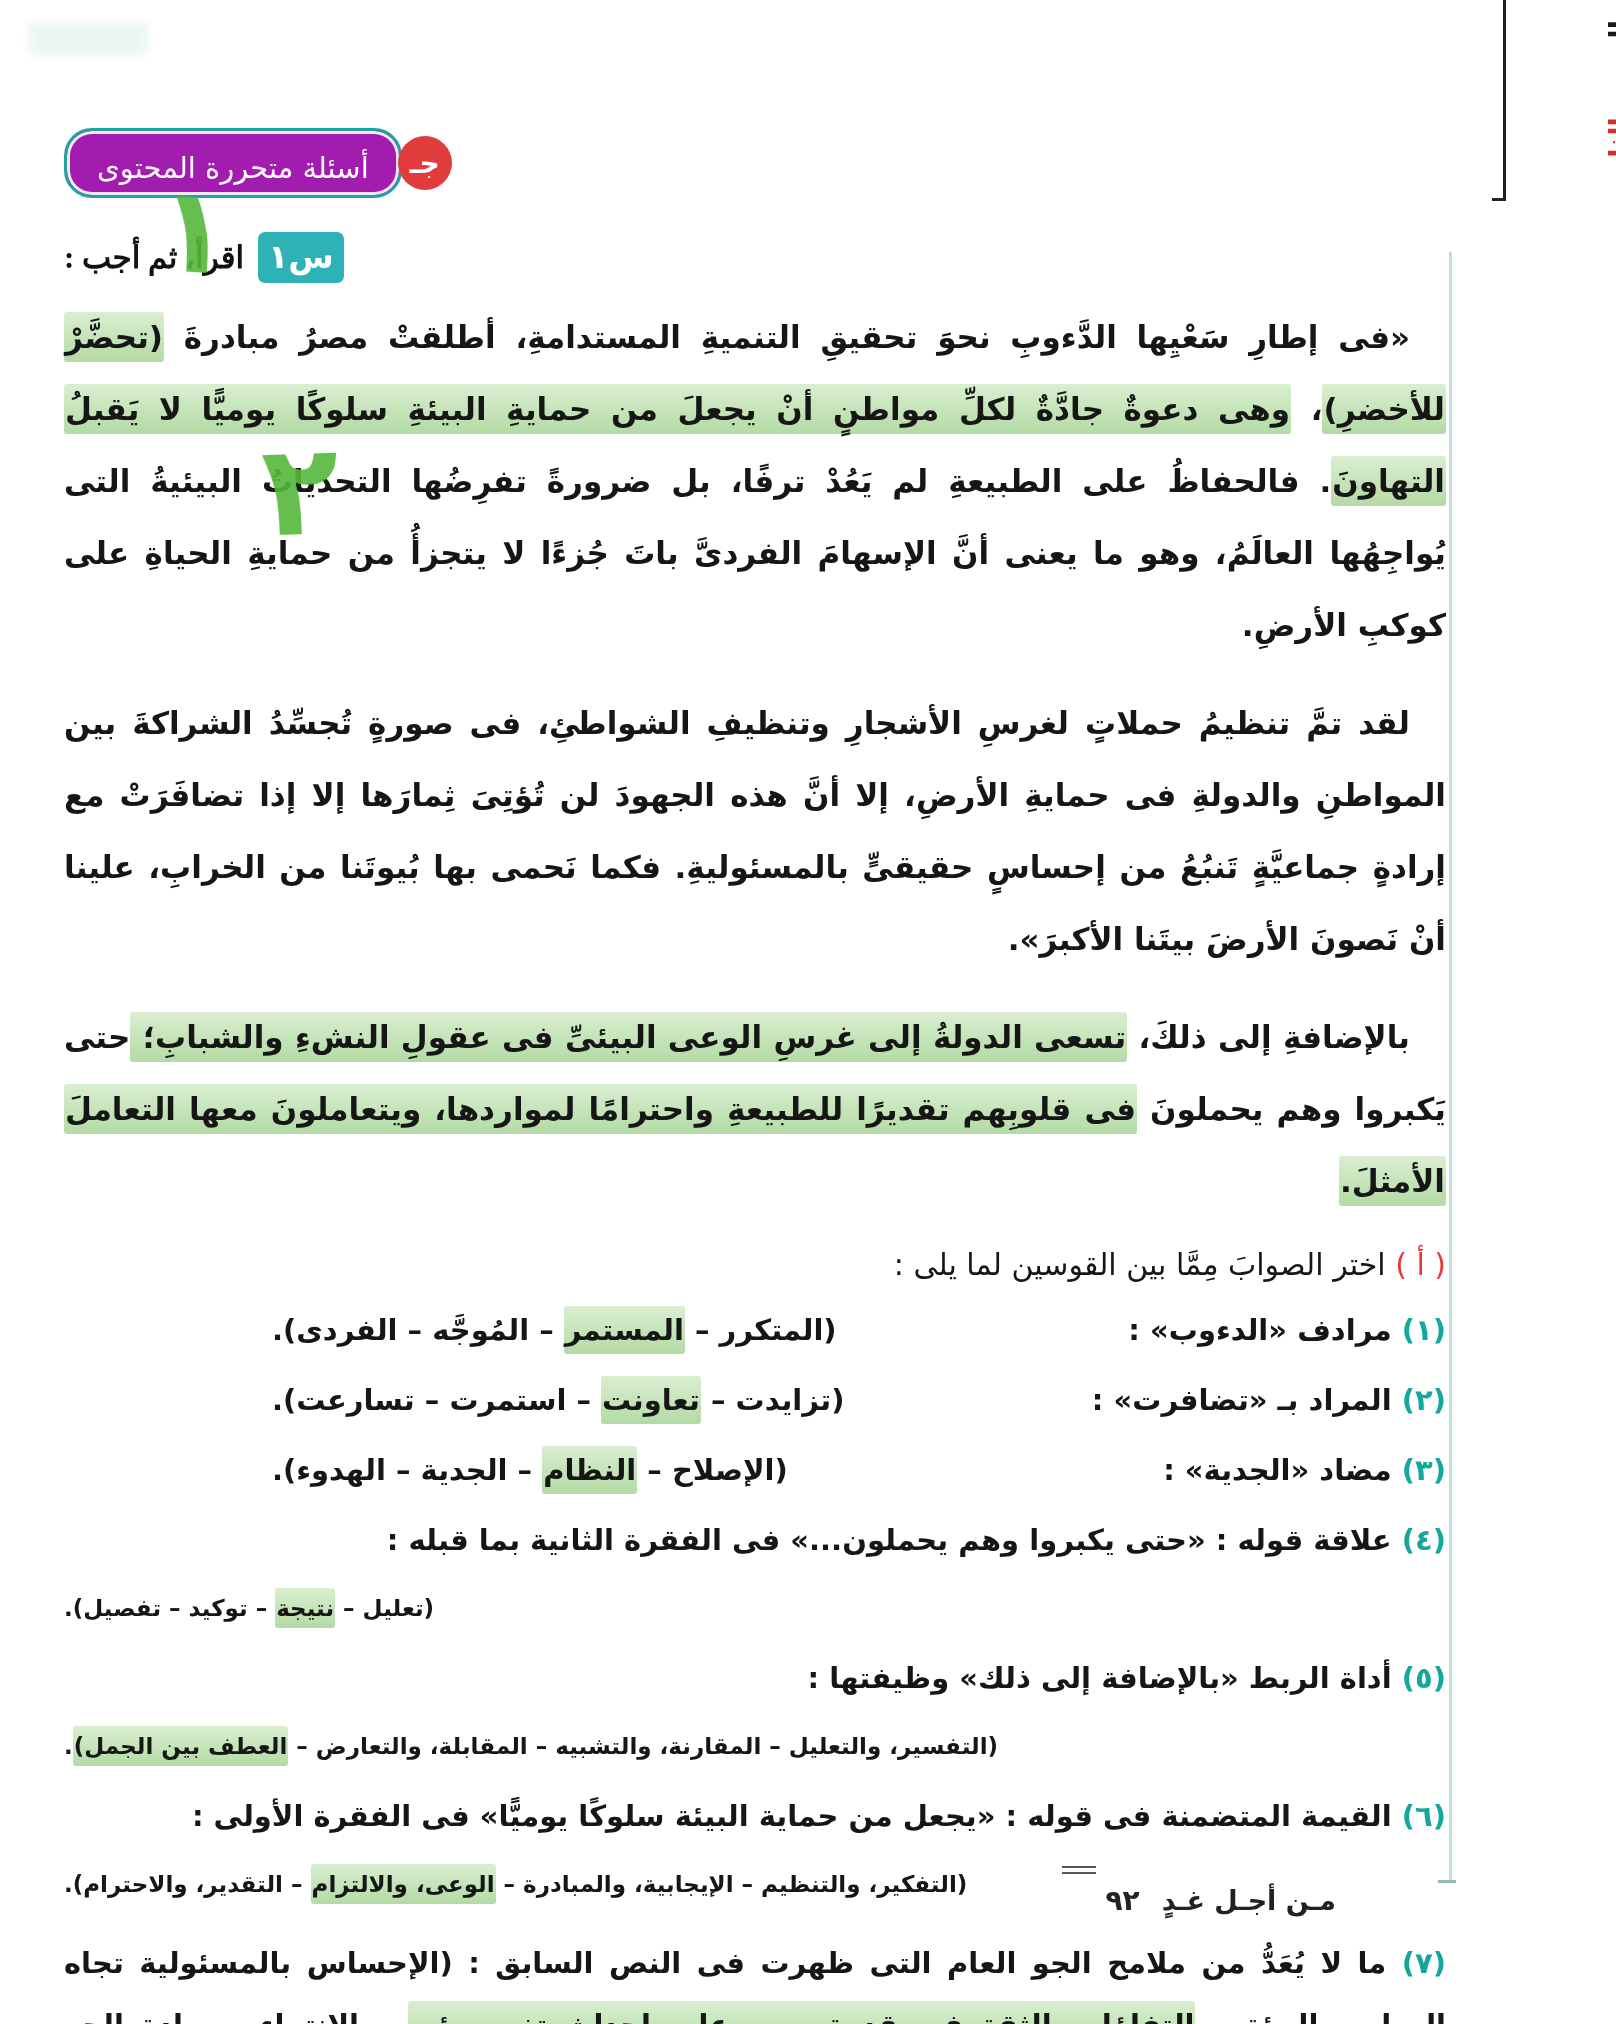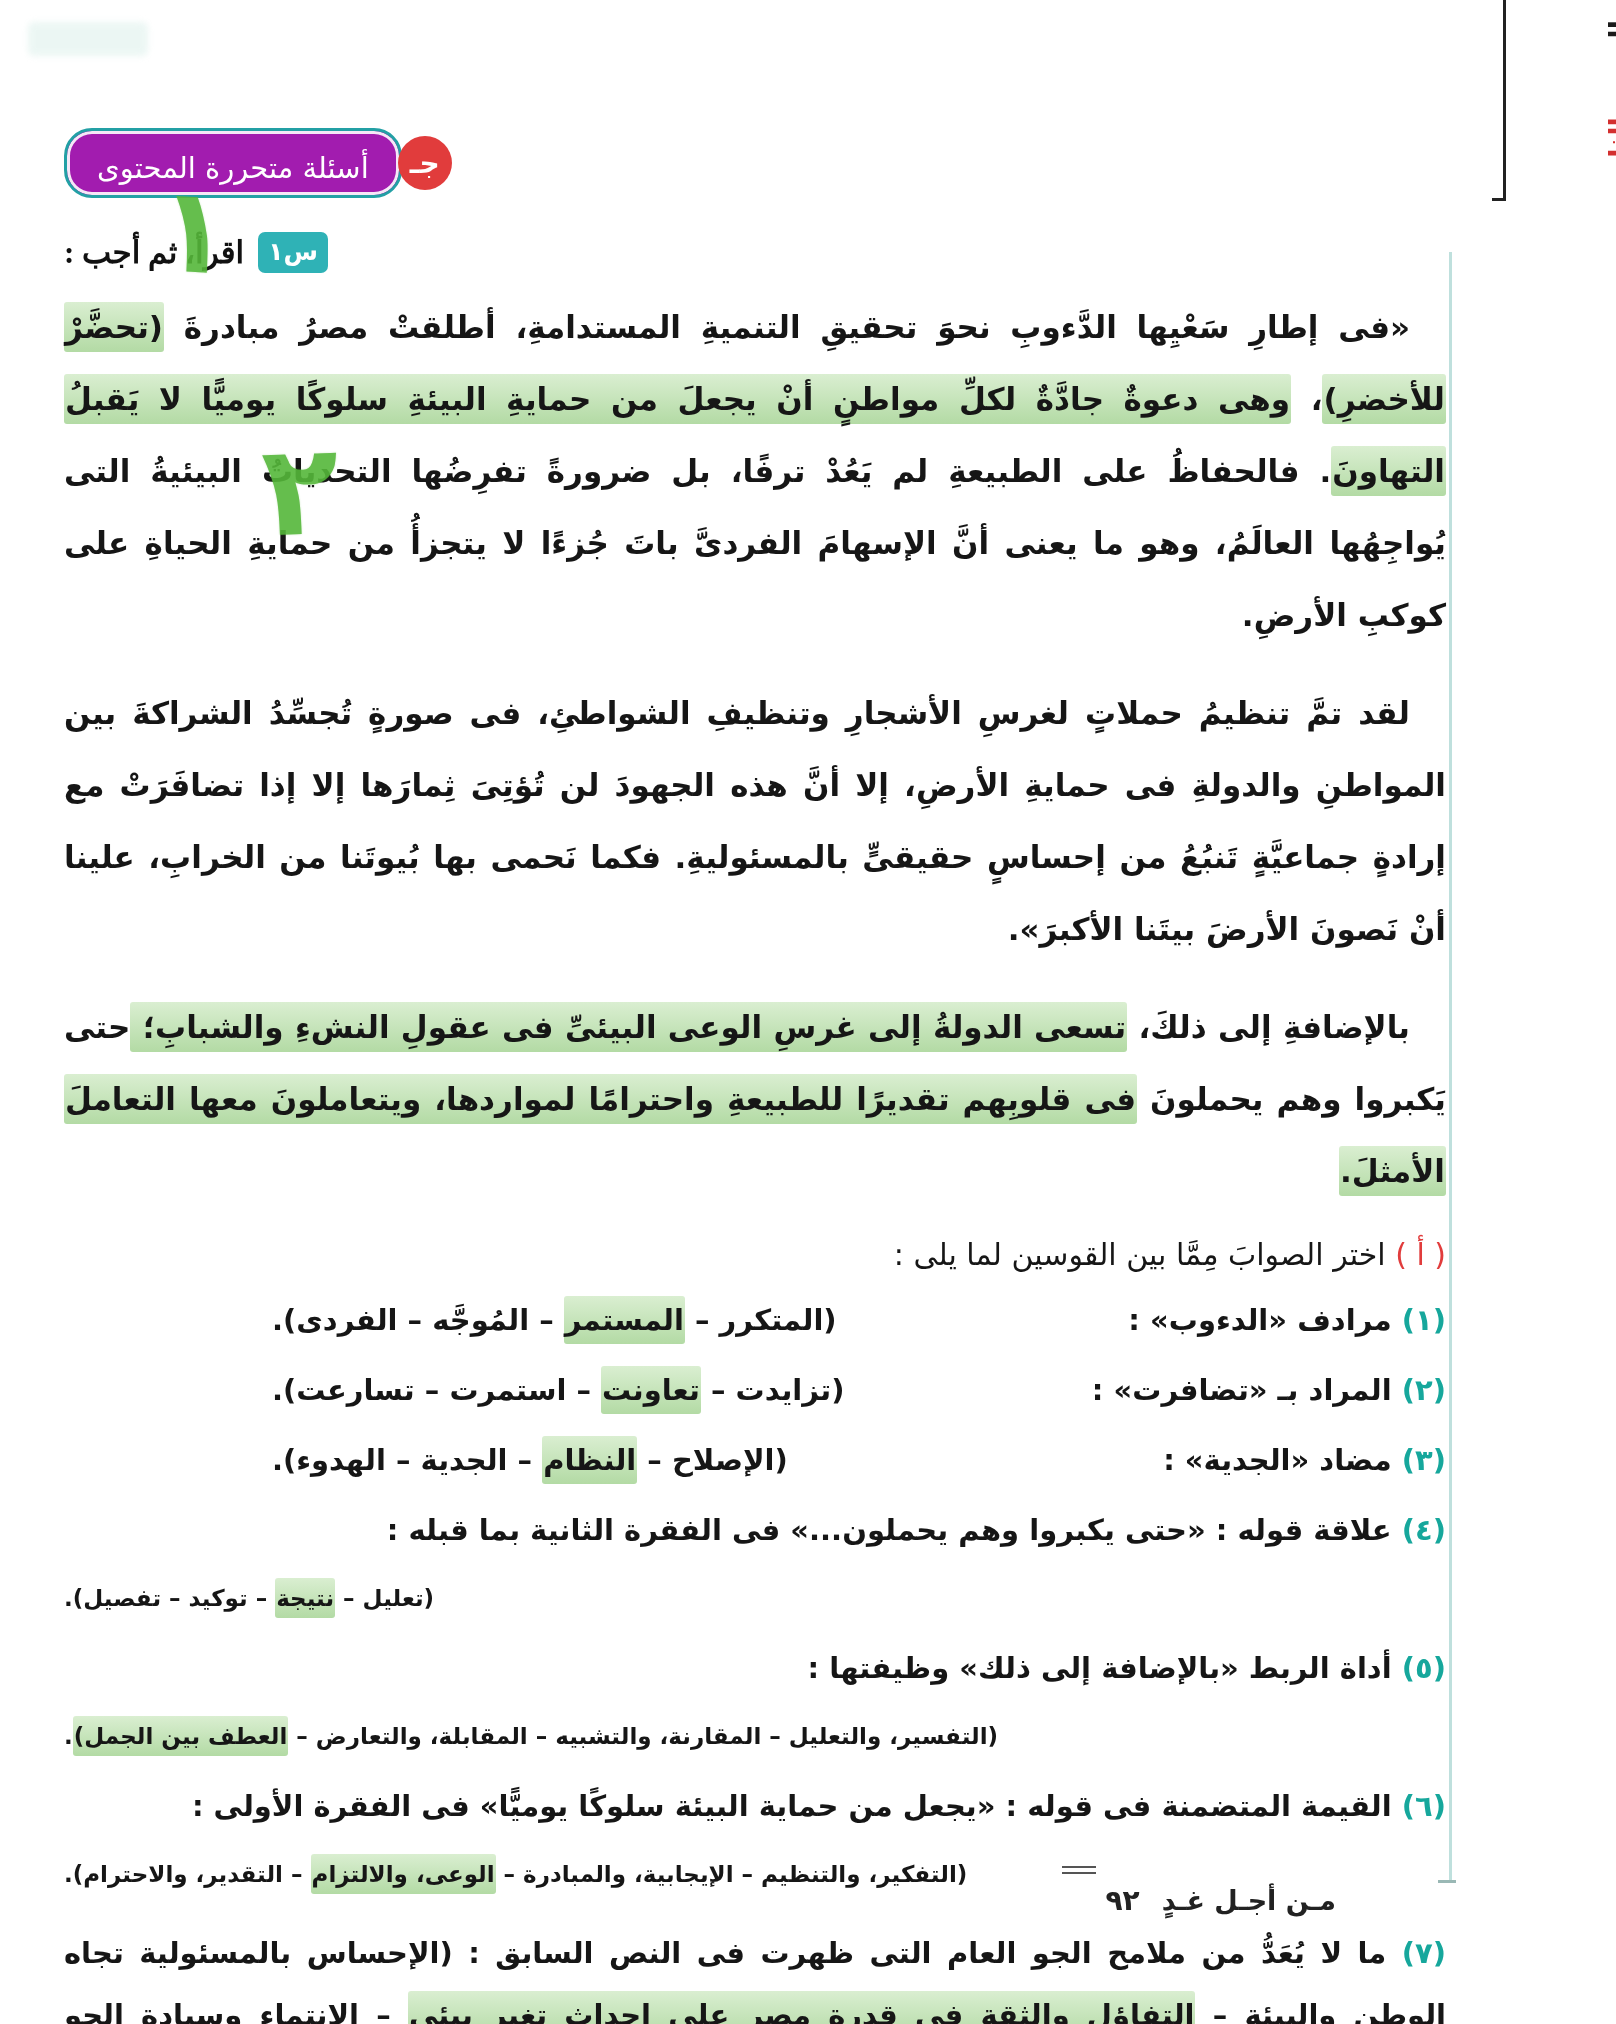--- a/index.html
+++ b/index.html
@@ -40,21 +40,21 @@
   .badge-pill{
     background:#a21caf;border:3px solid #23a0a5;
     box-shadow:inset 0 0 0 3px rgba(255,255,255,.9);
     color:#fff;font-size:29px;font-weight:normal;
     padding:20px 30px 10px 30px;border-radius:28px;white-space:nowrap;
   }
 
   
   .prompt-row{display:flex;justify-content:flex-end;align-items:center;gap:14px;margin-top:34px;margin-right:94px;}
   .q-chip{
-    background:#2fb2b6;color:#fff;font-size:25px;font-weight:bold;
+    background:#2fb2b6;color:#fff;font-size:33px;font-weight:bold;
     padding:5px 10px 7px 10px;border-radius:7px;flex:0 0 auto;
   }
   .prompt-text{font-size:31px;font-weight:bold;color:#111;font-family:Liberation Serif, serif;}
 
   
   .guide-line{position:absolute;right:164px;top:252px;width:3px;height:1630px;background:#bfe0dd;}
 
   
   .passage{margin-top:18px;font-size:31px;font-weight:bold;line-height:72px;text-align:justify;}
   .passage p{margin:0 0 26px 0;text-indent:36px;}

